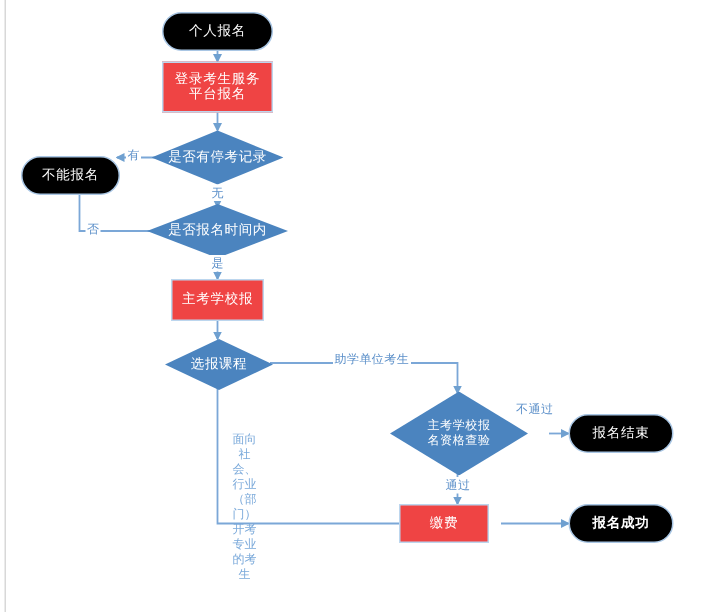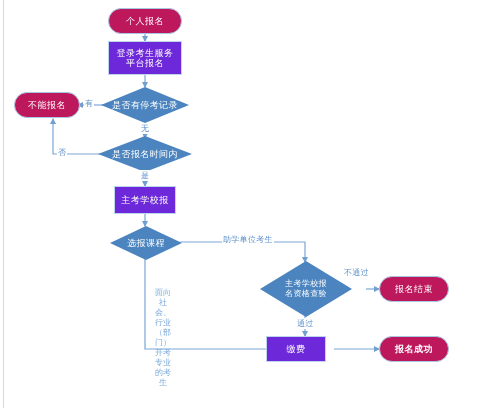--- a/index.html
+++ b/index.html
@@ -35,29 +35,29 @@
     display: flex;
     align-items: center;
     justify-content: center;
     text-align: center;
     color: #ffffff;
     line-height: 1.15;
     letter-spacing: 0.5px;
   }
 
   .terminator {
-    background: #be185d;
+    background: #000000;
     border: 1px solid #a9c6e4;
     border-radius: 999px;
     font-size: 9px;
     text-align: center;
   }
 
   .process {
-    background: #6d28d9;
+    background: #ef4444;
     border: 1px solid #bcd6ee;
     font-size: 9px;
   }
 
   .decision-wrap {
     position: absolute;
   }
   .decision-shape {
     position: absolute;
     inset: 0;
@@ -158,21 +158,21 @@
   <div class="node process" style="left:108px; top:41px; width:74px; height:34px; flex-direction:column;">
     <span>登录考生服务</span>
     <span>平台报名</span>
   </div>
 
   <div class="decision-wrap" style="left:101px; top:87px; width:88px; height:36px;">
     <div class="decision-shape"></div>
     <div class="decision-label">是否有停考记录</div>
   </div>
 
-  <div class="node terminator" style="left:14px; top:92px; width:66px; height:26px;">不能报名</div>
+  <div class="node terminator" style="left:14px; top:104px; width:66px; height:26px;">不能报名</div>
 
   <div class="decision-wrap" style="left:98px; top:136px; width:94px; height:36px;">
     <div class="decision-shape"></div>
     <div class="decision-label">是否报名时间内</div>
   </div>
 
   <div class="node process" style="left:114px; top:186px; width:62px; height:28px;">主考学校报</div>
 
   <div class="decision-wrap" style="left:110px; top:226px; width:72px; height:34px;">
     <div class="decision-shape"></div>

